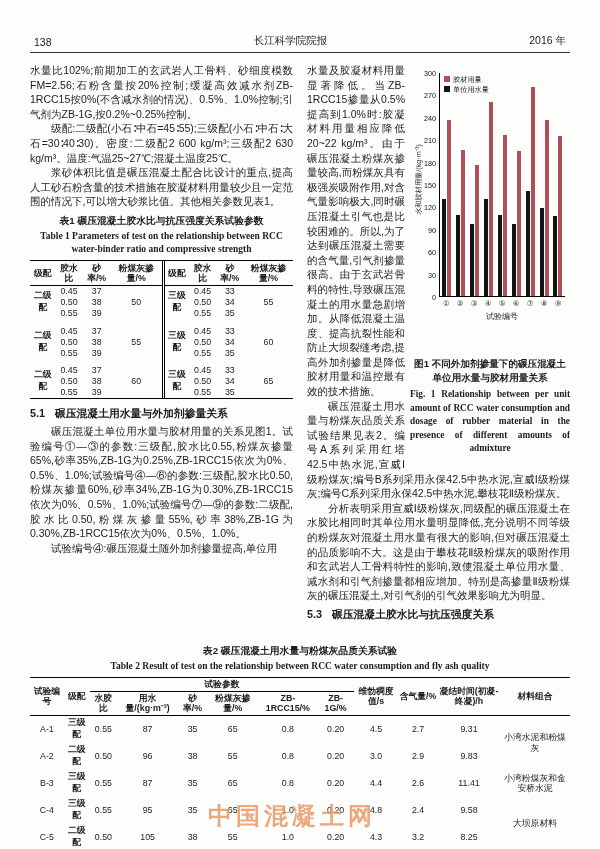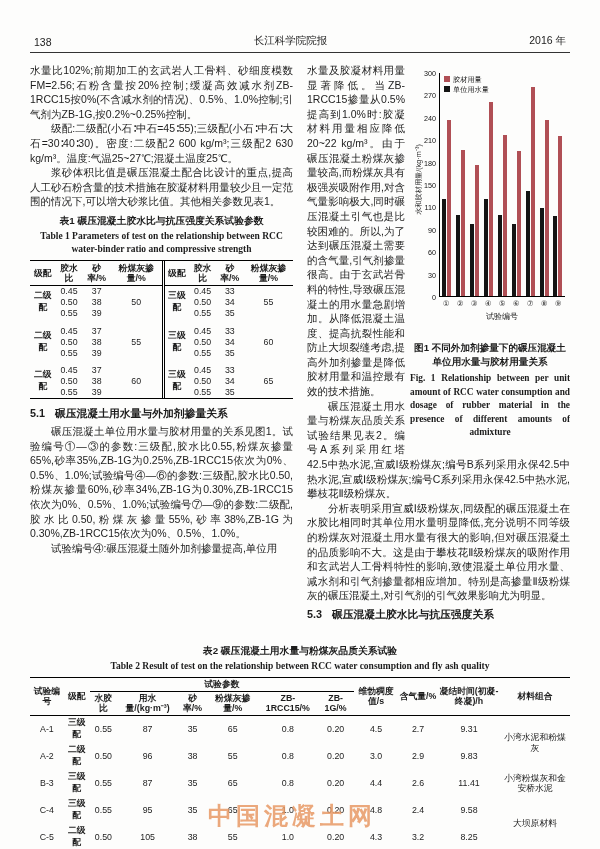--- a/index.html
+++ b/index.html
@@ -42,21 +42,21 @@
   .plot { position:absolute; left:29px; top:8px; width:126px; height:224px; border-left:1px solid #000; border-bottom:1px solid #000; }
   .ytick { position:absolute; left:0; width:26px; text-align:right; font-size:7.2px; color:#111; }
   .ylab { position:absolute; left:-104px; top:109px; width:224px; text-align:center; font-size:7.2px; transform:rotate(-90deg); white-space:nowrap; }
   .bars { position:absolute; left:0; right:0; bottom:0; top:0; display:flex; justify-content:space-around; align-items:flex-end; }
   .bgroup { display:flex; align-items:flex-end; gap:1px; }
   .bar { width:4px; }
   .xticks { position:absolute; left:29px; top:234px; width:126px; display:flex; justify-content:space-around; font-size:7.5px; }
   .xlab { position:absolute; left:29px; top:246px; width:126px; text-align:center; font-size:8px; }
   .legend { position:absolute; left:34px; top:10px; font-size:7.2px; line-height:9.5px; }
   .legend .sw { display:inline-block; width:6px; height:6px; margin-right:3px; }
-  figcaption .fcap-zh { font-size:9.6px; font-weight:bold; text-align:center; line-height:14px; margin-top:4px; }
+  figcaption .fcap-zh { font-size:9.6px; font-weight:bold; text-align:center; line-height:14px; margin-top:20px; }
   figcaption .fcap-en { font-family:"Liberation Serif", serif; font-size:9.3px; font-weight:bold; line-height:13.5px; text-align:justify; text-align-last:center; margin-top:3px; }
   .clr { clear:both; }
 
   
   .t2-zone { margin-top:4px; }
   table.t2 { width:100%; border-collapse:collapse; font-size:8.8px; border-top:1.4px solid #000; border-bottom:1.4px solid #000; }
   table.t2 th { font-weight:bold; padding:1px 1px; line-height:10.5px; vertical-align:middle; }
   table.t2 thead { border-bottom:1px solid #000; }
   table.t2 th.grp { border-bottom:1px solid #000; }
   table.t2 td { text-align:center; padding:1.5px 1px; }
@@ -268,21 +268,21 @@
             </div>
           <div class="xlab">试验编号</div>
           <div class="legend" id="legend">
               <div><span class="sw" style="background: rgb(176, 79, 85);"></span><span>胶材用量</span></div>
               <div><span class="sw" style="background: rgb(20, 20, 20);"></span><span>单位用水量</span></div>
             </div>
         <span class="ytick" style="top: 228px;">0</span>
             <span class="ytick" style="top: 205.6px;">30</span>
             <span class="ytick" style="top: 183.2px;">60</span>
             <span class="ytick" style="top: 160.8px;">90</span>
-            <span class="ytick" style="top: 138.4px;">110</span>
+            <span class="ytick" style="top: 138.4px;">120</span>
             <span class="ytick" style="top: 116px;">150</span>
             <span class="ytick" style="top: 93.6px;">180</span>
             <span class="ytick" style="top: 71.2px;">210</span>
             <span class="ytick" style="top: 48.8px;">240</span>
             <span class="ytick" style="top: 26.4px;">270</span>
             <span class="ytick" style="top: 4px;">300</span>
           </div>
         <figcaption>
           <div class="fcap-zh">图1 不同外加剂掺量下的碾压混凝土单位用水量与胶材用量关系</div>
           <div class="fcap-en">Fig. 1 Relationship between per unit amount of RCC water consumption and dosage of rubber material in the presence of different amounts of admixture</div>

